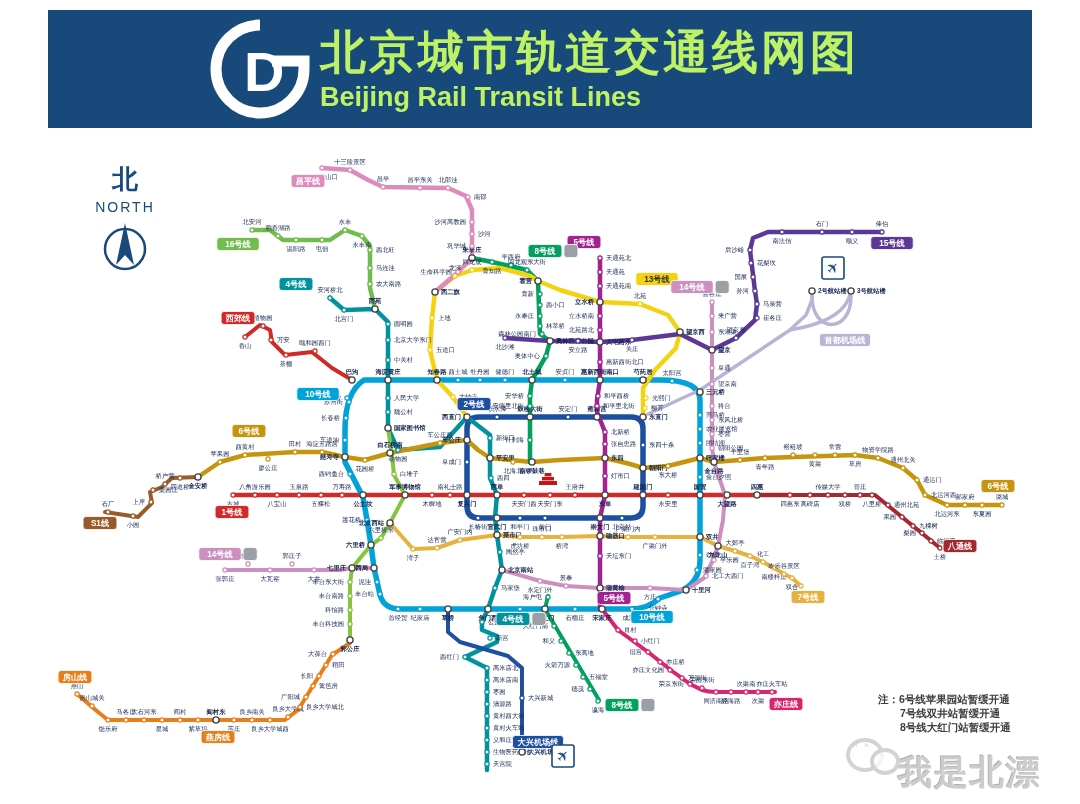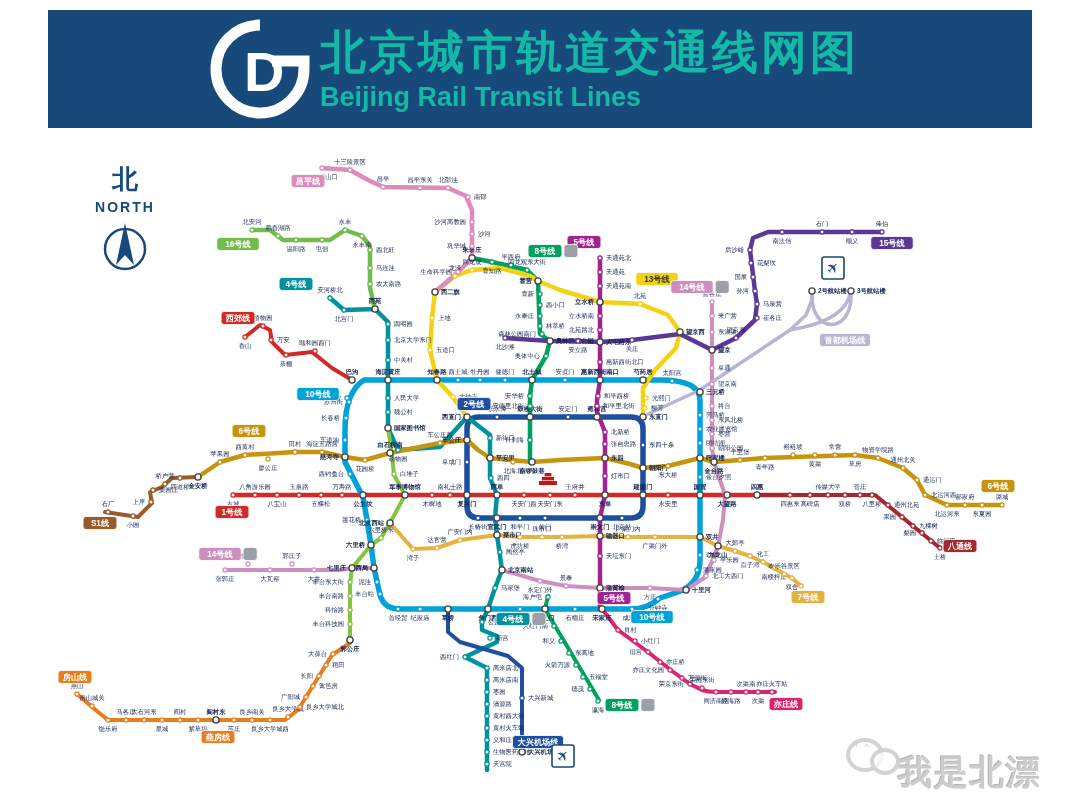--- a/index.html
+++ b/index.html
@@ -1,27 +1,27 @@
 <!DOCTYPE html>
 <html><head>
 <meta charset="utf-8">
 <style>
   html,body{margin:0;padding:0;background:#fff;}
   #stage{position:relative;width:1080px;height:804px;background:#fff;overflow:hidden;
          font-family:"Liberation Sans","DejaVu Sans",sans-serif;}
   
   #banner{position:absolute;left:48px;top:10px;width:984px;height:118px;background:#17497B;}
   #logo{position:absolute;left:158px;top:5px;width:108px;height:108px;}
-  #titles{position:absolute;left:272px;top:14px;color:#14b8a6;}
+  #titles{position:absolute;left:272px;top:14px;color:#bef264;}
   #title-zh{font-size:46px;font-weight:bold;letter-spacing:3px;line-height:56px;white-space:nowrap;}
   #title-en{font-size:27px;font-weight:bold;line-height:34px;white-space:nowrap;}
   
   #compass{position:absolute;left:88px;top:162px;width:74px;text-align:center;color:#17497B;}
   #compass .zh{font-size:26px;font-weight:bold;}
-  #compass .en{font-size:14px;font-weight:bold;letter-spacing:2px;margin-top:2px;}
+  #compass .en{font-size:14px;font-weight:normal;letter-spacing:2px;margin-top:2px;}
   #compass svg{margin-top:6px;}
   
   #map{position:absolute;left:0;top:0;width:1080px;height:804px;}
   
   #note{position:absolute;left:878px;top:692px;font-size:10.5px;font-weight:bold;
         color:#3d3d3d;line-height:14px;z-index:2;white-space:nowrap;}
   #note .ind{padding-left:22px;display:block;}
   
   #watermark{position:absolute;left:846px;top:714px;z-index:3;display:flex;align-items:center;
              color:#c6c6c6;}
@@ -943,20 +943,25 @@
 
   <div id="compass">
     <div class="zh">北</div>
     <div class="en">NORTH</div>
     <svg width="52" height="52" viewBox="0 0 52 52">
       <circle cx="26" cy="28" r="20" fill="none" stroke="#17497B" stroke-width="2.5"></circle>
       <polygon points="26,2 35,44 26,34 17,44" fill="#17497B"></polygon>
     </svg>
   </div>
 
+  <div id="note">
+    <span>注：6号线苹果园站暂缓开通</span>
+    <span class="ind">7号线双井站暂缓开通</span>
+    <span class="ind">8号线大红门站暂缓开通</span>
+  </div>
 
   <div id="watermark">
     <div id="wm-icon">
       <div class="bub b1"></div>
         <div class="bub b2"></div>
       <span class="eyes" style="left:7px;top:10px;">^ ^</span>
     </div>
     <span id="wm-text">我是北漂</span>
   </div>
 

